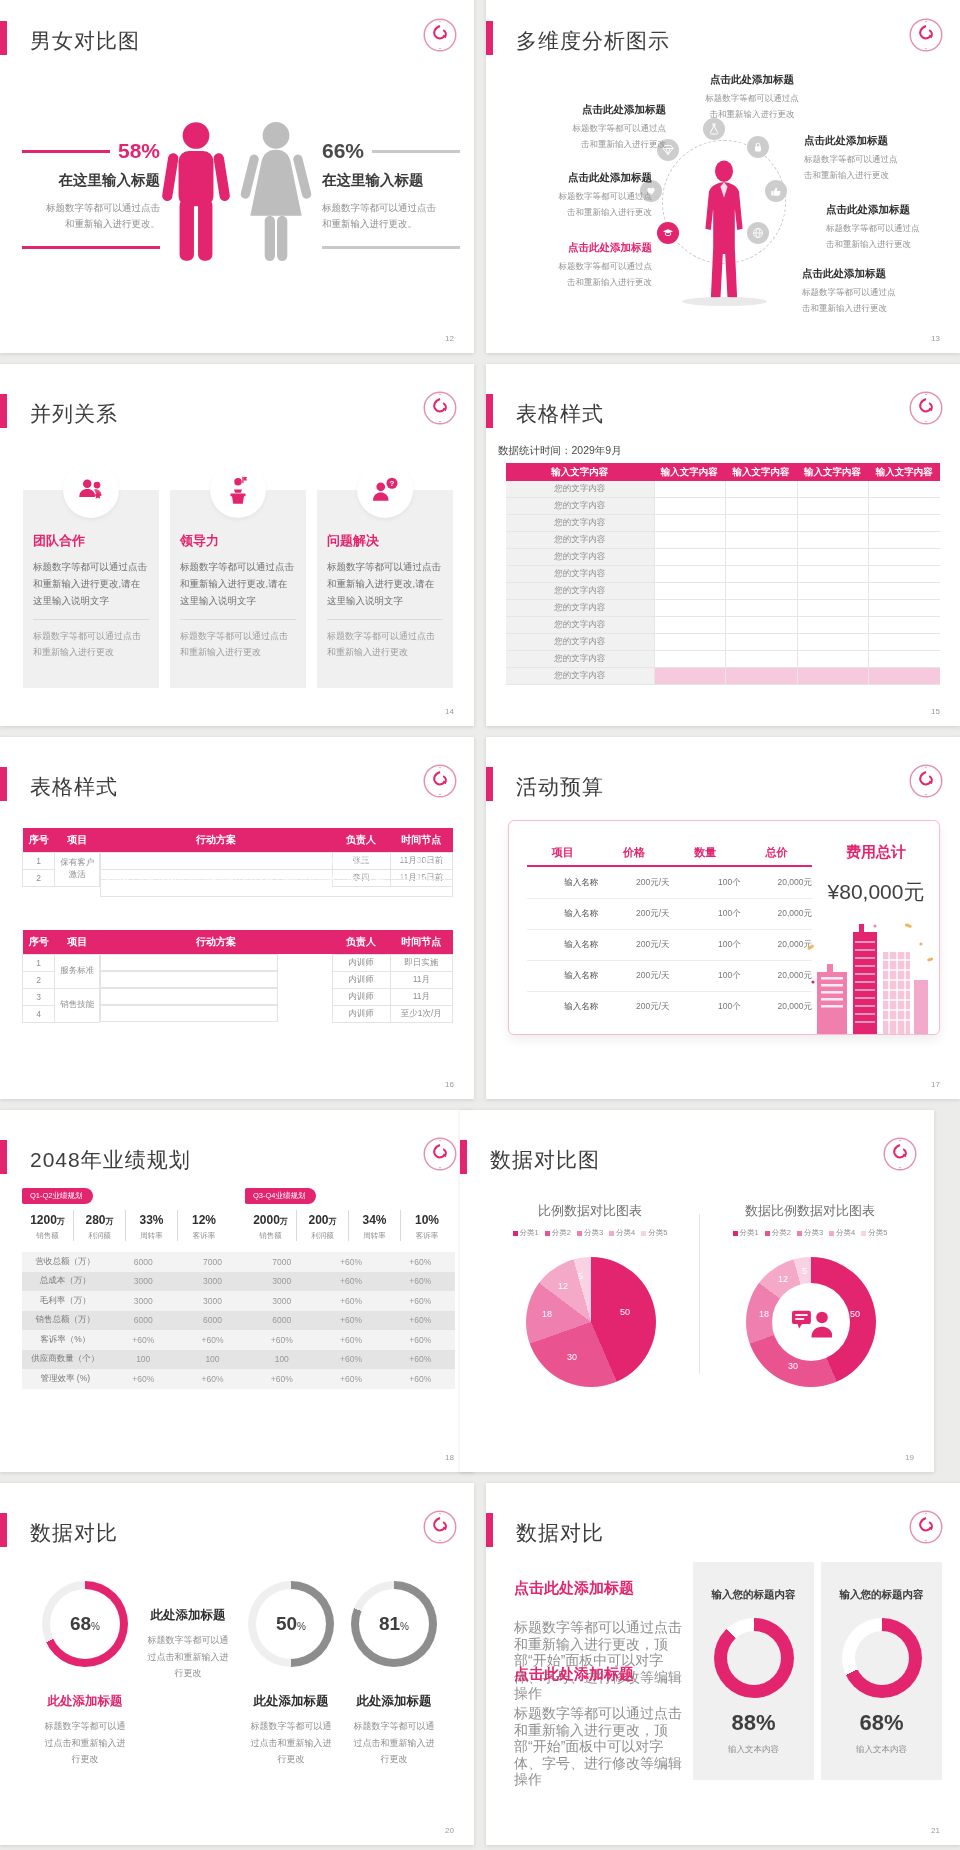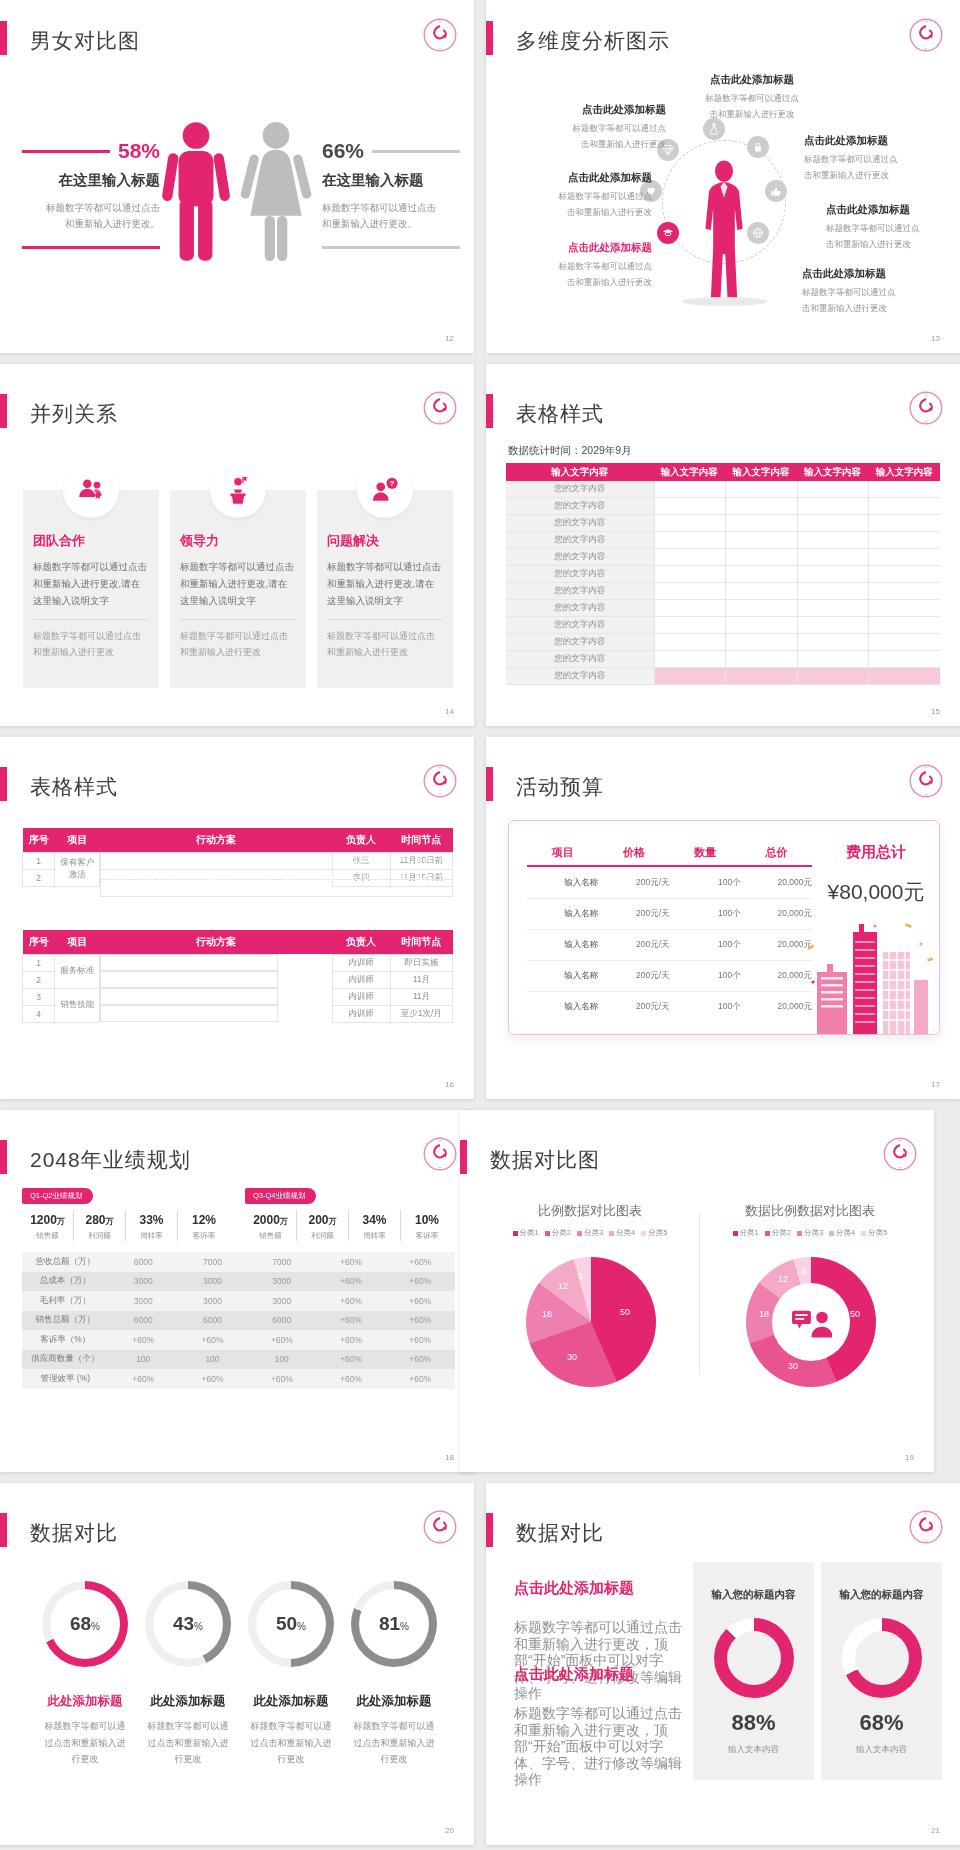--- a/index.html
+++ b/index.html
@@ -379,21 +379,21 @@
     </div>
   <div class="pageno">14</div>
 </div>
 
 <div class="slide" style="left:486px;top:364px">
   <div class="bar"></div>
   <div class="stitle">表格样式</div>
   <svg class="logo" viewBox="0 0 40 40">
       <use href="#seal"></use>
     </svg>
-  <div style="position:absolute;left:22px;top:80px;font-size:10.5px;color:#4a4a4a">数据统计时间：2029年9月</div>
+  <div style="position:absolute;left:12px;top:80px;font-size:10.5px;color:#4a4a4a">数据统计时间：2029年9月</div>
   <div class="t4">
     <div class="t4h">
       <div>输入文字内容</div>
       <div>输入文字内容</div>
       <div>输入文字内容</div>
       <div>输入文字内容</div>
       <div>输入文字内容</div>
     </div>
     <div>
         <div class="t4r">
@@ -787,23 +787,20 @@
       <use href="#seal"></use>
     </svg>
   <div class="gc acc" style="left:35px">
     <div class="ring" style="--p: 68; --c: #e3246e;">
         <span><span class="rv">68</span><span class="rp">%</span></span>
       </div>
     <h4>此处添加标题</h4>
     <p>标题数字等都可以通过点击和重新输入进行更改</p>
   </div>
   <div class="gc" style="left:138px">
-    <div class="ring" style="--p: 43; --c: #8d8d8d;">
-        <span><span class="rv">43</span><span class="rp">%</span></span>
-      </div>
     <h4>此处添加标题</h4>
     <p>标题数字等都可以通过点击和重新输入进行更改</p>
   </div>
   <div class="gc" style="left:241px">
     <div class="ring" style="--p: 50; --c: #8d8d8d;">
         <span><span class="rv">50</span><span class="rp">%</span></span>
       </div>
     <h4>此处添加标题</h4>
     <p>标题数字等都可以通过点击和重新输入进行更改</p>
   </div>

